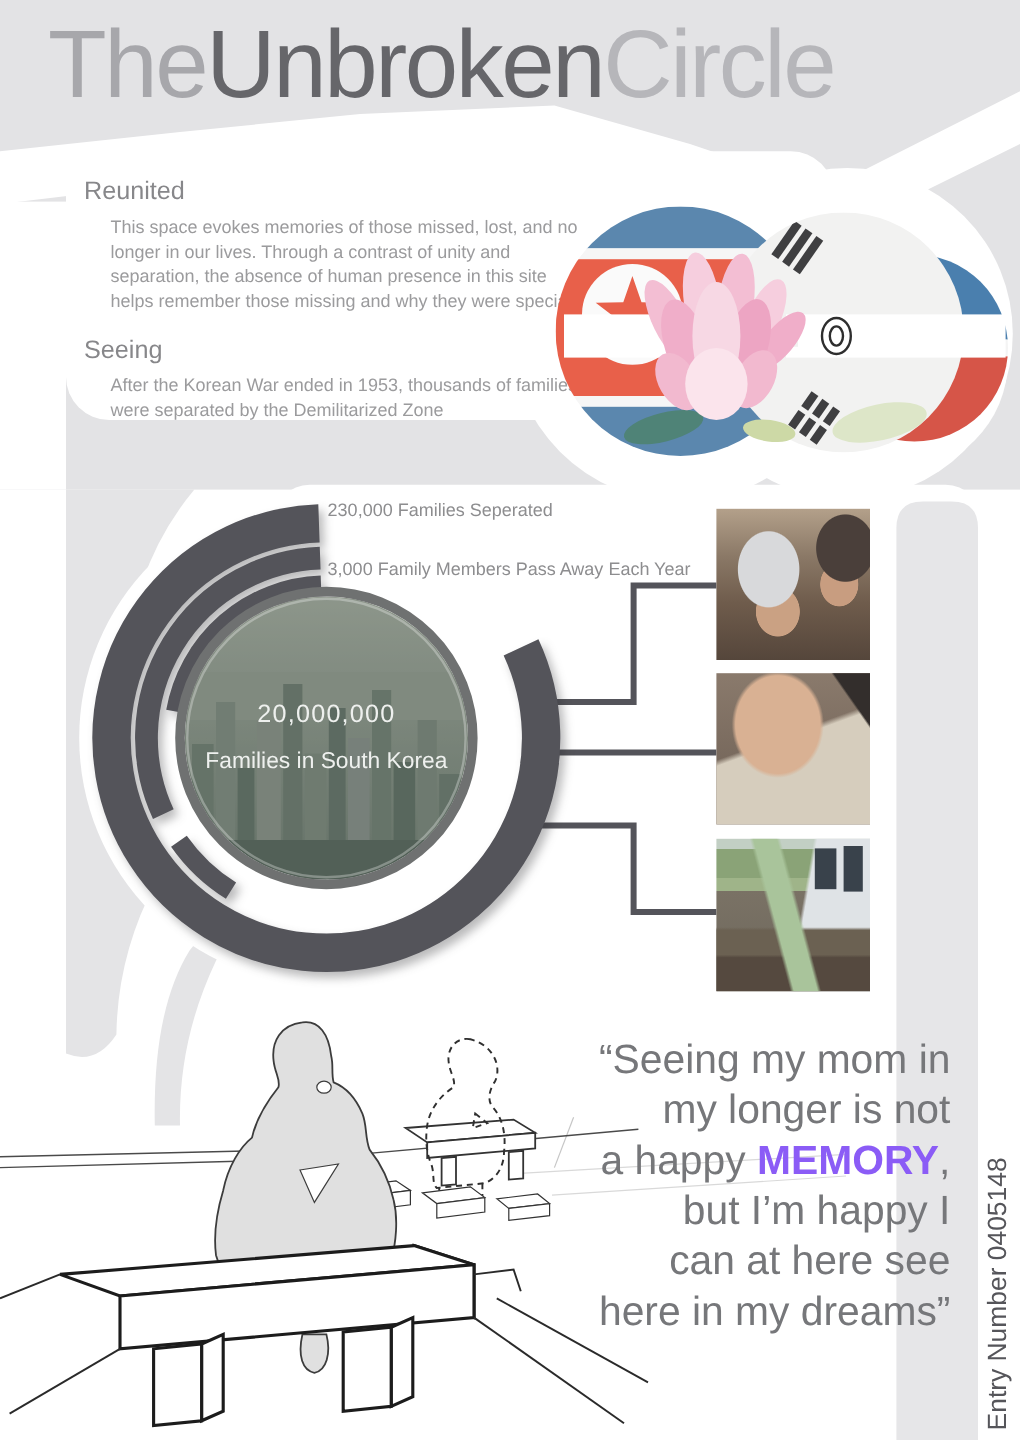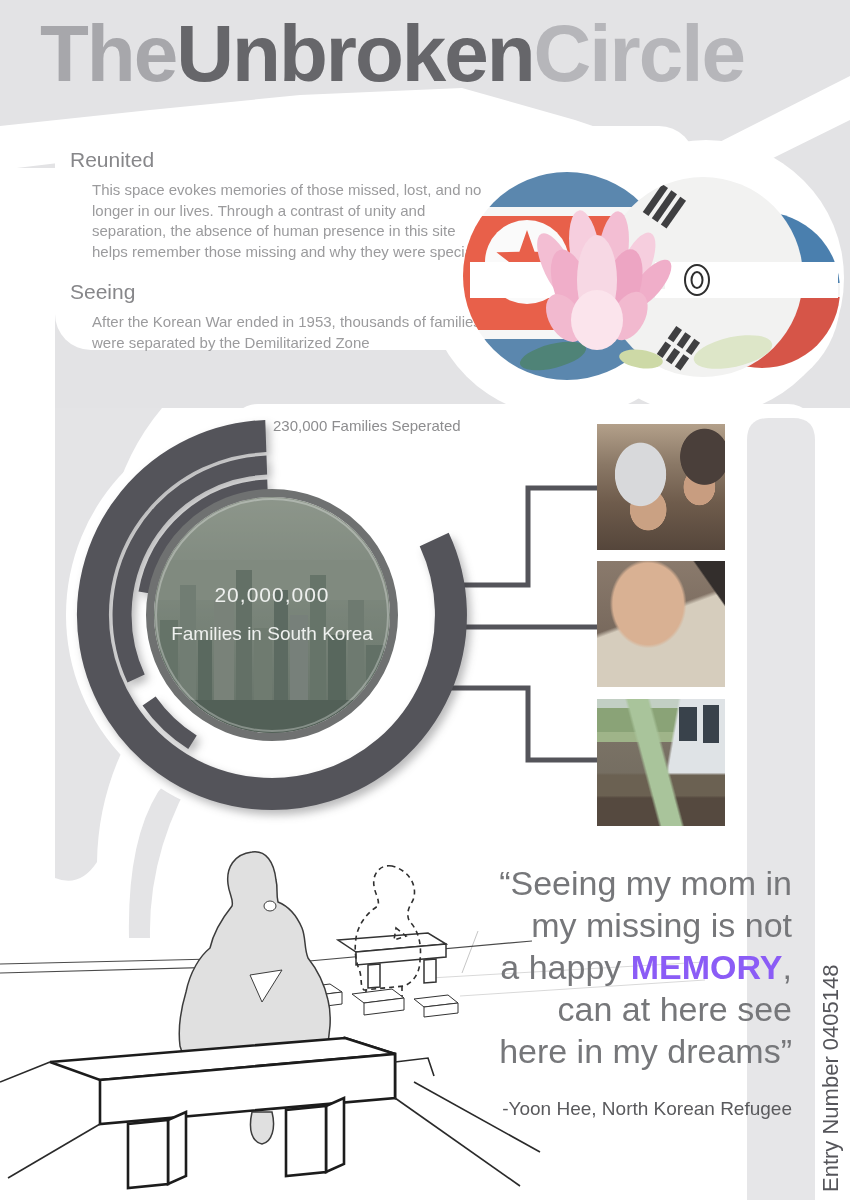--- a/index.html
+++ b/index.html
@@ -1,21 +1,21 @@
 <!DOCTYPE html>
 <html><head>
 <meta charset="utf-8">
 <style>
   html,body{margin:0;padding:0;background:#fff;}
   #poster{position:relative;width:850px;height:1200px;overflow:hidden;background:#fff;
           font-family:"Liberation Sans",sans-serif;}
   svg{display:block;}
   .abs{position:absolute;}
   
-  .title{position:absolute;left:40px;top:14px;font-size:80px;font-weight:700;
+  .title{position:absolute;left:40px;top:14px;font-size:80px;font-weight:400;
          letter-spacing:-2px;white-space:nowrap;line-height:1;}
   .t1{color:#a7a7ab;} .t2{color:#66666a;} .t3{color:#b6b6ba;}
   
   .sec-head{position:absolute;font-size:21px;color:#87878a;}
   .sec-body{position:absolute;font-size:15px;line-height:1.38;color:#9b9b9d;}
   
   .stat-label{position:absolute;left:273px;font-size:15px;color:#8d8d8f;white-space:nowrap;}
   
   .photo{position:absolute;left:597px;width:128px;overflow:hidden;}
   .photo1{top:424px;height:126px;background:
@@ -204,20 +204,21 @@
       </g>
       <circle cx="272" cy="615" r="118" fill="rgba(88,98,90,.34)"></circle>
     </g>
     <circle cx="272" cy="615" r="122" fill="none" stroke="#6f7171" stroke-width="8"></circle>
     <circle cx="272" cy="615" r="116" fill="none" stroke="rgba(255,255,255,.3)" stroke-width="2"></circle>
     <text class="c-num" x="272" y="602" text-anchor="middle">20,000,000</text>
     <text class="c-lab" x="272" y="640" text-anchor="middle">Families in South Korea</text>
   </svg>
 
   <div class="stat-label" style="top:417px;">230,000 Families Seperated</div>
+  <div class="stat-label" style="top:466px;">3,000 Family Members Pass Away Each Year</div>
 
   <div class="photo photo1"></div>
   <div class="photo photo2"></div>
   <div class="photo photo3">
     <div class="bus-window bw1"></div>
     <div class="bus-window bw2"></div>
   </div>
 
   <svg class="abs" style="left:0;top:840px;" width="720" height="360" viewBox="0 840 720 360">
 
@@ -275,22 +276,22 @@
       <path d="M100,1124 L8,1178"></path>
       <path d="M50,1062 L0,1082"></path>
       <path d="M395,1098 L520,1186"></path>
       <path d="M414,1082 L540,1152"></path>
       <path d="M395,1062 L428,1058 L434,1076"></path>
     </g>
   </svg>
 
   <div class="quote">
     <div>“Seeing my mom in</div>
-    <div>my missing is not</div>
+    <div>my longer is not</div>
     <div><span>a happy </span><span class="q-bold">MEMORY</span><span>,</span></div>
+    <div>but I’m happy I</div>
     <div>can at here see</div>
     <div>here in my dreams”</div>
-    <div class="attribution">-Yoon Hee, North Korean Refugee</div>
   </div>
 
   <div class="entry">Entry Number 0405148</div>
 
 </div>
 
 </body></html>

